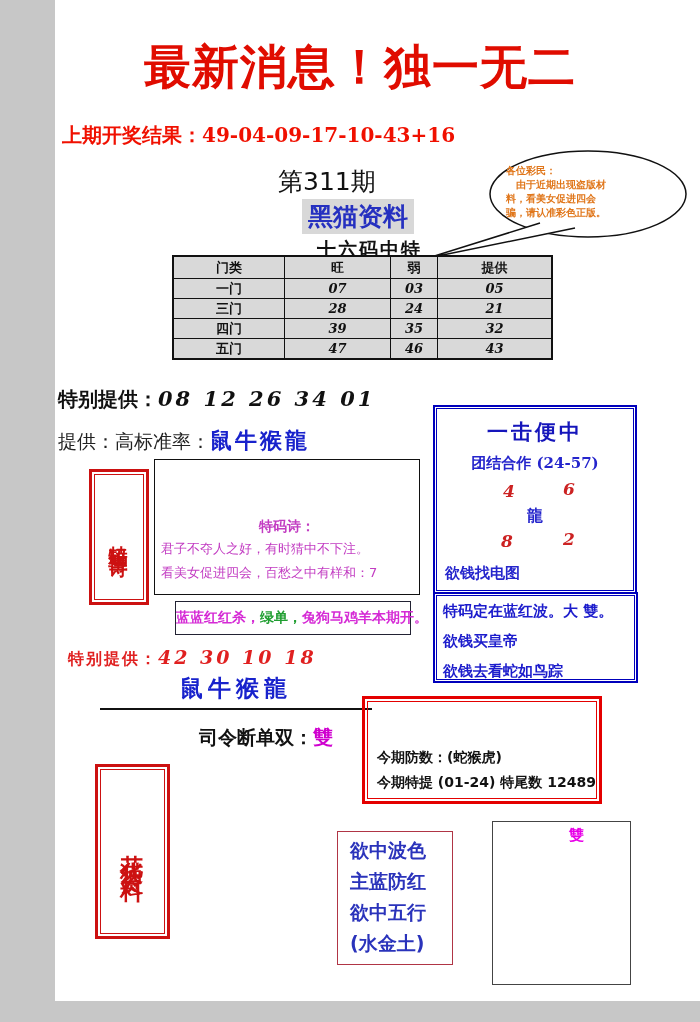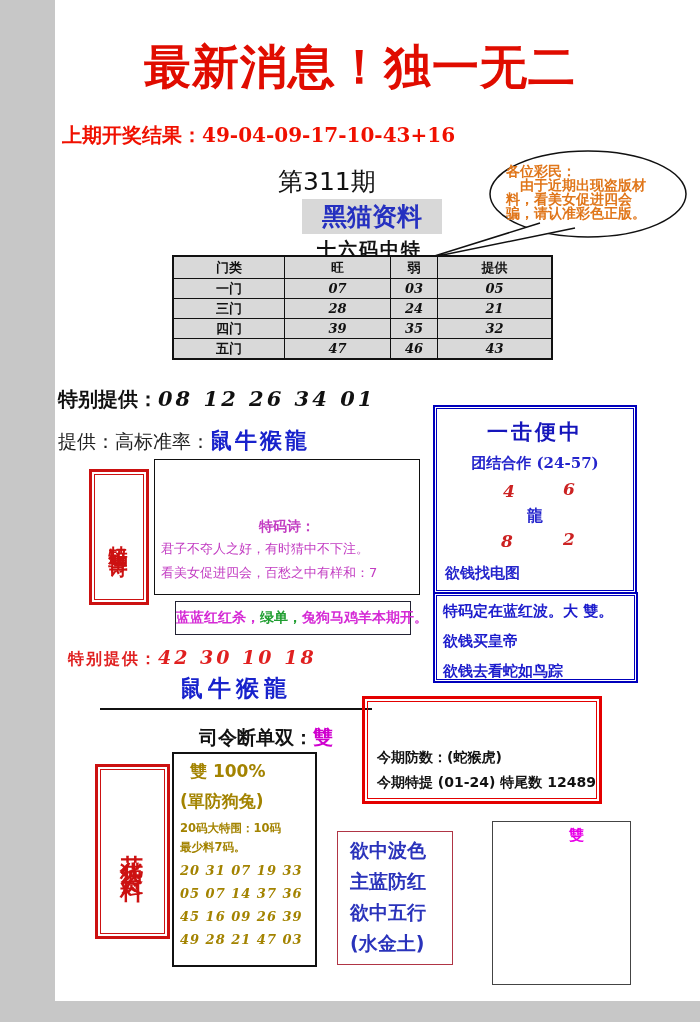--- a/index.html
+++ b/index.html
@@ -5,24 +5,24 @@
   html,body{margin:0;padding:0;background:#fff;}
   #page{position:relative;width:700px;height:1022px;background:#fff;overflow:hidden;
         font-family:"DejaVu Sans","Liberation Sans",sans-serif;color:#111;}
   .abs{position:absolute;}
   .strip{background:#c7c7c7;}
   
   .main-title{left:60px;top:36px;width:600px;text-align:center;font-size:47px;font-weight:bold;
               color:#e00c00;font-family:"DejaVu Serif","Liberation Serif",serif;letter-spacing:1px;white-space:nowrap;}
   .prev-line{left:62px;top:122px;font-size:20px;font-weight:bold;color:#f01000;white-space:nowrap;}
   .issue{left:278px;top:165px;width:136px;text-align:left;font-size:25px;color:#111;}
-  .source{left:302px;top:199px;font-size:25px;font-weight:bold;color:#2530c0;background:#d8d8d8;padding:1px 20px;}
+  .source{left:302px;top:199px;font-size:25px;font-weight:bold;color:#2530c0;background:#d8d8d8;padding:1px 6px;}
   .section{left:317px;top:237px;font-size:19px;font-weight:bold;letter-spacing:2px;color:#111;}
   
-  .bubble-text{left:506px;top:164px;width:162px;font-size:14px;font-weight:bold;color:#e0761a;line-height:14px;}
+  .bubble-text{left:506px;top:164px;width:162px;font-size:10px;font-weight:bold;color:#e0761a;line-height:14px;}
   
   .codes{left:172px;top:255px;border-collapse:collapse;background:#d9d9d9;border:2px solid #111;}
   .codes td{border:1px solid #111;text-align:center;font-size:13px;padding:0;}
   .codes tr td{height:19px;}
   .codes .hrow td{height:21px;font-weight:bold;}
   .c0{width:110px;font-weight:bold;}
   .c1{width:105px;} .c2{width:46px;} .c3{width:113px;}
   .hw{font-family:"DejaVu Serif","Liberation Serif",serif;font-style:italic;font-weight:bold;}
   
   .sp1{left:58px;top:386px;white-space:nowrap;}
@@ -193,30 +193,20 @@
     <span class="lab">特别提供：</span><span class="num hw">42 30 10 18</span>
   </div>
 
   <div class="abs zodiac2">鼠牛猴龍</div>
   <div class="abs underline2"></div>
 
   <div class="abs commander">
     <span>司令断单双：</span><span class="val">雙</span>
   </div>
 
-  <div class="abs dbox">
-    <div class="l1">雙 100%</div>
-    <div class="l2">(單防狗兔)</div>
-    <div class="l3">20码大特围：10码</div>
-    <div class="l4">最少料7码。</div>
-    <div class="nrow hw">20 31 07 19 33</div>
-    <div class="nrow hw">05 07 14 37 36</div>
-    <div class="nrow hw">45 16 09 26 39</div>
-    <div class="nrow hw">49 28 21 47 03</div>
-  </div>
 
   <div class="abs period thickdbl">
     <div class="p1">今期防数：(蛇猴虎)</div>
     <div class="p2">今期特提 (01-24) 特尾数 12489</div>
   </div>
 
   <div class="abs catbox thickdbl">
     <span class="vtext">花猫资料</span>
   </div>
 

